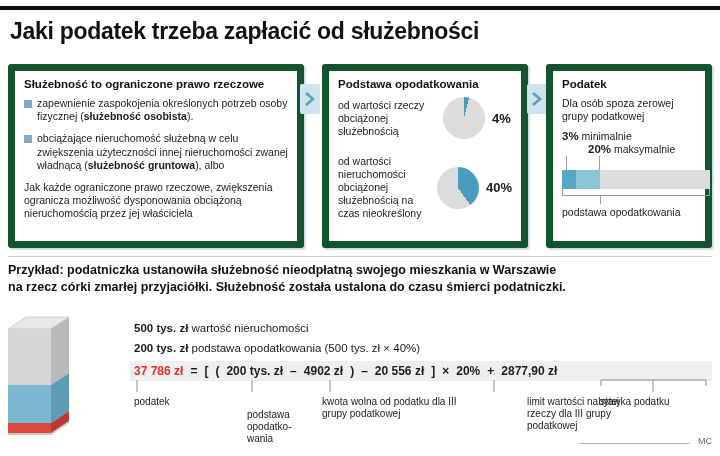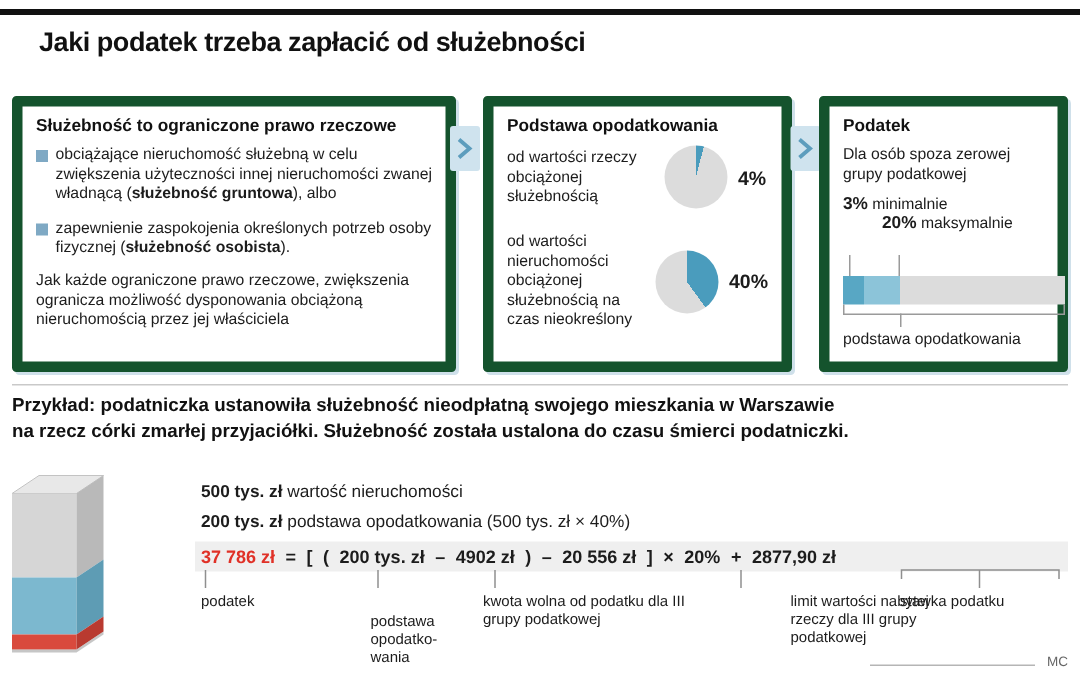--- a/index.html
+++ b/index.html
@@ -8,22 +8,22 @@
     width:720px; height:456px;
     background:#ffffff;
     font-family:"Liberation Sans", sans-serif;
     color:#1c1c1c;
     overflow:hidden;
     position:relative;
   }
   .rule-top{ position:absolute; left:0; top:6px; width:720px; height:4px; background:#111; }
 
   .title{
-    position:absolute; left:26px; top:18px;
-    font-size:18px; font-weight:bold; letter-spacing:-0.3px;
+    position:absolute; left:10px; top:18px;
+    font-size:23px; font-weight:bold; letter-spacing:-0.3px;
     color:#111; white-space:nowrap;
   }
 
   
   .panel{
     position:absolute; background:#fff;
     border:7px solid #14532d;
     border-radius:3px;
     box-shadow:2px 2px 0 0 #cfe0ea;
   }
@@ -54,21 +54,21 @@
   .pierow{ display:flex; align-items:center; gap:7px; margin-bottom:6px; }
   .pielbl{ font-size:10.5px; line-height:13px; width:98px; }
   .pct{ font-size:13px; font-weight:bold; }
   .pie{ width:42px; height:42px; border-radius:50%; flex:0 0 42px; }
 
   
   .p3txt{ font-size:10.5px; line-height:13.2px; margin-bottom:7px; }
   .minmax{ font-size:10.5px; }
   .minmax b{ font-size:11.5px; font-weight:bold; }
   .mm1{ margin-bottom:1px; }
-  .mm2{ margin-left:26px; margin-bottom:15px; }
+  .mm2{ margin-left:26px; margin-bottom:1px; }
   .tick-wrap{ position:relative; height:14px; }
   .tick{ position:absolute; top:0; width:1px; height:14px; background:#9a9a9a; }
   .gradbar{ position:relative; height:19px; width:148px; display:flex; }
   .gb-a{ width:14px; background:#58a7c4; }
   .gb-b{ width:24px; background:#8cc4d9; }
   .gb-c{ flex:1; background:#dcdcdc; }
   .ubar{ position:relative; width:148px; height:7px; border-left:1px solid #9a9a9a;
          border-right:1px solid #9a9a9a; border-bottom:1px solid #9a9a9a; }
   .utick{ position:absolute; left:37px; top:6px; width:1px; height:9px; background:#9a9a9a; }
   .barlbl{ font-size:10.5px; margin-top:10px; }
@@ -116,26 +116,26 @@
 <div class="rule-top"></div>
 
 <div class="title">Jaki podatek trzeba zapłacić od służebności</div>
 
 <div class="panel" id="panel1">
   <div class="panel-inner">
     <div class="panel-title">Służebność to ograniczone prawo rzeczowe</div>
 
     <div class="bullet-row">
       <div class="sq"></div>
-      <div class="bullet-txt"><span>obciążające nieruchomość służebną w celu zwiększenia użyteczności innej nieruchomości zwanej władnącą (</span><b>służebność gruntowa</b><span>), albo</span></div>
+      <div class="bullet-txt"><span>zapewnienie zaspokojenia określonych potrzeb osoby fizycznej (</span><b>służebność osobista</b><span>).</span></div>
     </div>
 
     <div class="bullet-row">
       <div class="sq"></div>
-      <div class="bullet-txt"><span>zapewnienie zaspokojenia określonych potrzeb osoby fizycznej (</span><b>służebność osobista</b><span>).</span></div>
+      <div class="bullet-txt"><span>obciążające nieruchomość służebną w celu zwiększenia użyteczności innej nieruchomości zwanej władnącą (</span><b>służebność gruntowa</b><span>), albo</span></div>
     </div>
 
     <div class="para">Jak każde ograniczone prawo rzeczowe, zwiększenia ogranicza możliwość dysponowania obciążoną nieruchomością przez jej właściciela</div>
   </div>
 </div>
 
 <div class="chev" id="chev1">
   <svg width="12" height="16" viewBox="0 0 12 16">
       <polyline points="2,2 9,8 2,14" fill="none" stroke="#5d9dbd" stroke-width="2.6"></polyline>
     </svg>

